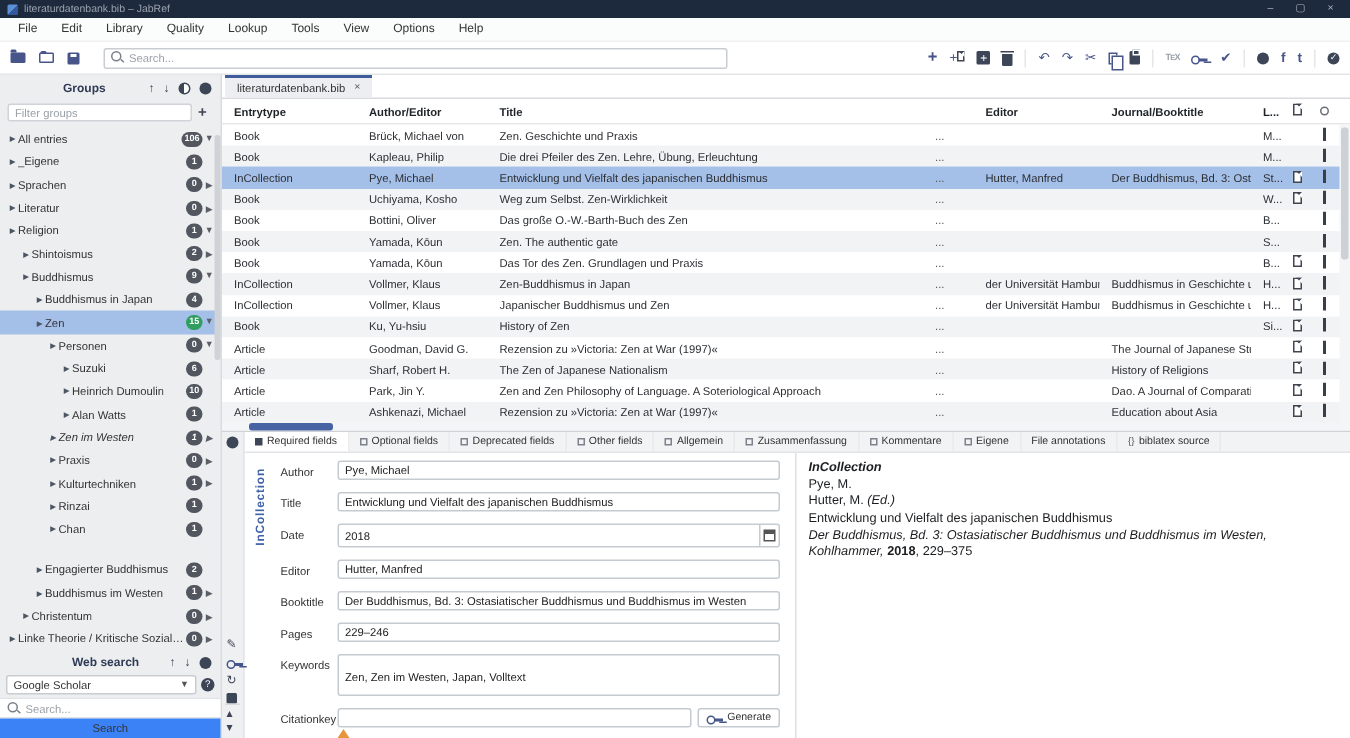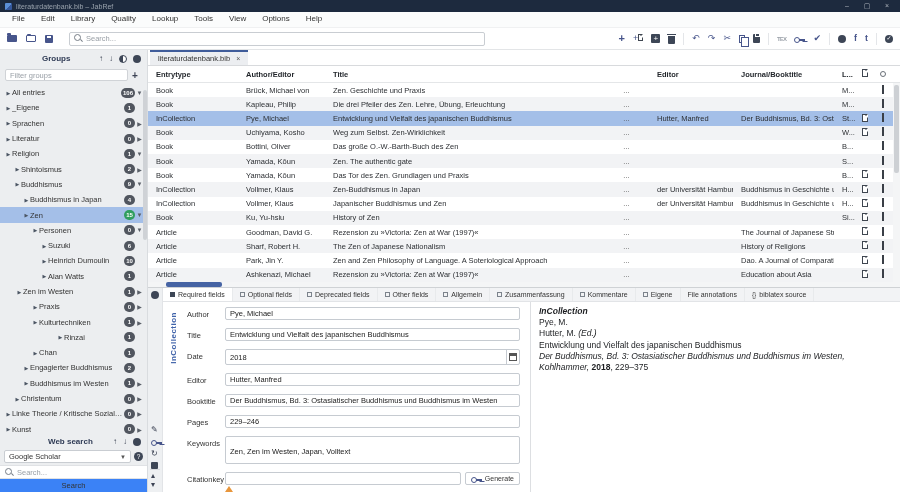--- a/index.html
+++ b/index.html
@@ -299,51 +299,51 @@
             <span class="tlabel">Heinrich Dumoulin</span>
             <span class="badge">10</span>
             <span class="exp"></span>
           </div>
           <div class="titem" style="padding-left: 41px;">
             <span class="disc-ic">▶</span>
             <span class="tlabel">Alan Watts</span>
             <span class="badge">1</span>
             <span class="exp"></span>
           </div>
-          <div class="titem" style="padding-left: 16px;">
+          <div class="titem" style="padding-left: 32px; font-style: italic;">
             <span class="disc-ic">▶</span>
             <span class="tlabel">Zen im Westen</span>
             <span class="badge">1</span>
             <span class="exp">▶</span>
           </div>
           <div class="titem" style="padding-left: 32px;">
             <span class="disc-ic">▶</span>
             <span class="tlabel">Praxis</span>
             <span class="badge">0</span>
             <span class="exp">▶</span>
           </div>
           <div class="titem" style="padding-left: 32px;">
             <span class="disc-ic">▶</span>
             <span class="tlabel">Kulturtechniken</span>
             <span class="badge">1</span>
             <span class="exp">▶</span>
           </div>
-          <div class="titem" style="padding-left: 32px; margin-left: 25px;">
+          <div class="titem" style="padding-left: 32px;">
             <span class="disc-ic">▶</span>
             <span class="tlabel">Rinzai</span>
             <span class="badge">1</span>
             <span class="exp"></span>
           </div>
           <div class="titem" style="padding-left: 32px;">
             <span class="disc-ic">▶</span>
             <span class="tlabel">Chan</span>
             <span class="badge">1</span>
             <span class="exp"></span>
           </div>
-          <div class="titem" style="padding-left: 23px;">
+          <div class="titem" style="padding-left: 23px; margin-top: 12px;">
             <span class="disc-ic">▶</span>
             <span class="tlabel">Engagierter Buddhismus</span>
             <span class="badge">2</span>
             <span class="exp"></span>
           </div>
           <div class="titem" style="padding-left: 23px;">
             <span class="disc-ic">▶</span>
             <span class="tlabel">Buddhismus im Westen</span>
             <span class="badge">1</span>
             <span class="exp">▶</span>

